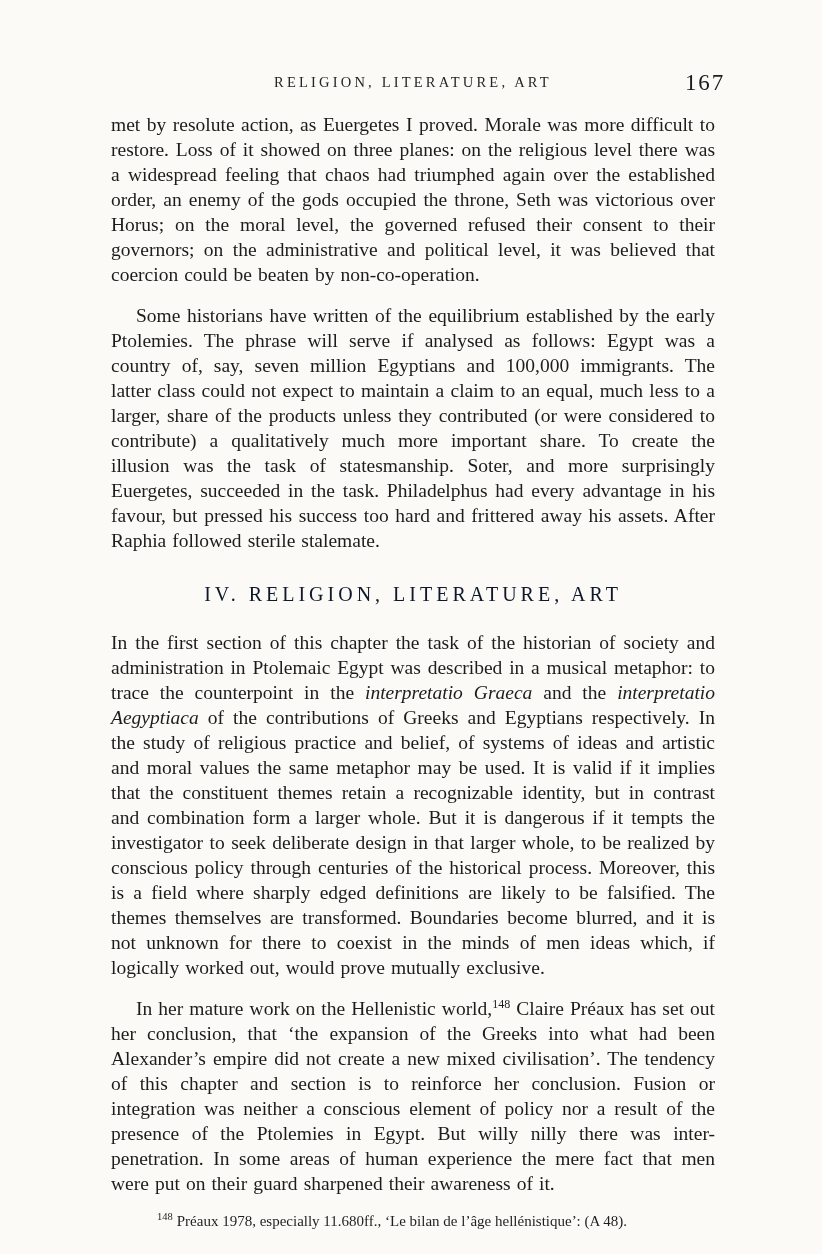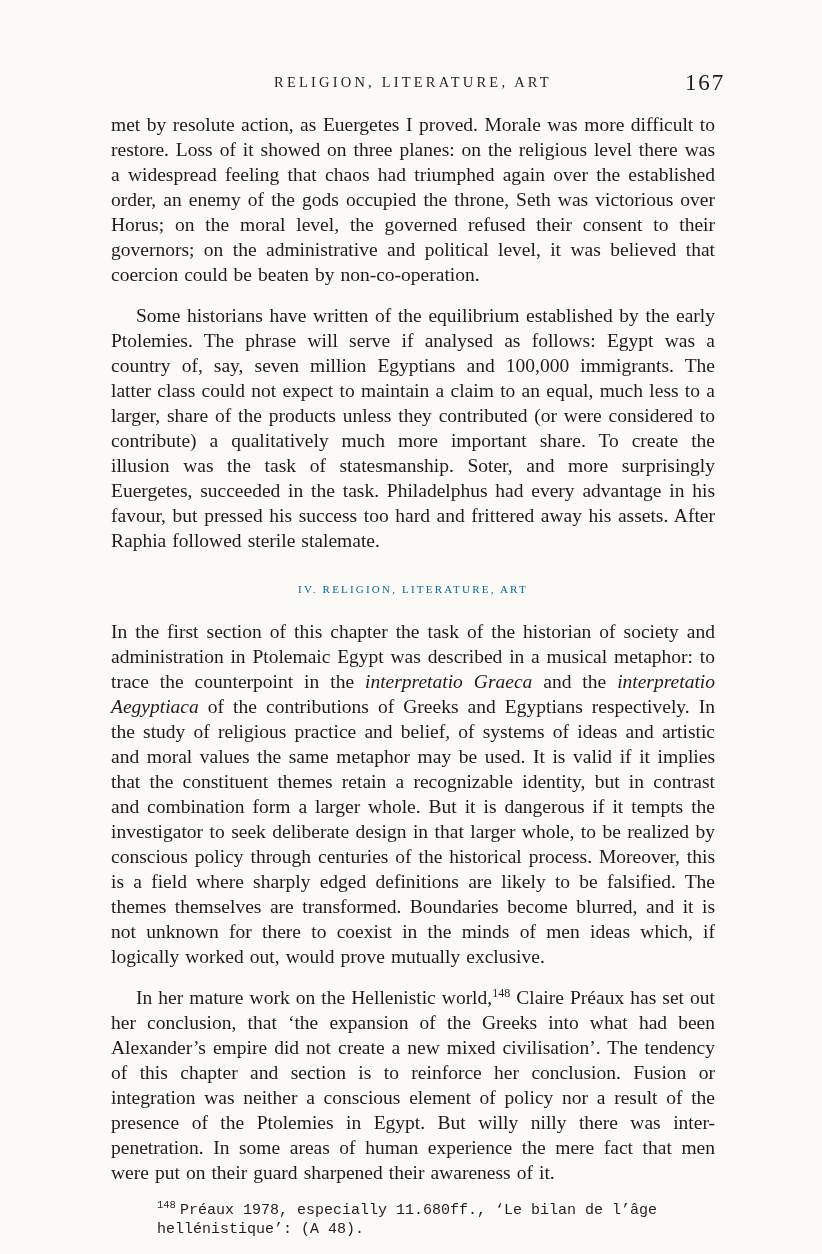--- a/index.html
+++ b/index.html
@@ -53,39 +53,38 @@
     font-size: 19.5px;
     line-height: 25px;
     word-spacing: 0.06em;
   }
   .para.indent {
     text-indent: 25px;
   }
   .section-heading {
     font-weight: normal;
     text-align: center;
-    font-size: 11px;
+    font-size: 20px;
     letter-spacing: 0.2em;
-    color: #0369a1;
+    color: #0f172a;
     margin: 30px 0 24px 0;
   }
   em {
   }
   sup.note-ref {
     font-size: 12px;
     line-height: 0;
     vertical-align: super;
   }
   .footnote {
     margin-top: 12px;
     font-size: 15px;
     line-height: 19px;
     padding-left: 62px;
     color: #1f1f1f;
-    font-family: Liberation Mono, monospace;
   }
   sup.note-marker {
     font-size: 10.5px;
     line-height: 0;
     vertical-align: super;
     margin-right: 4px;
   }
 </style>
 </head>
 <body>

